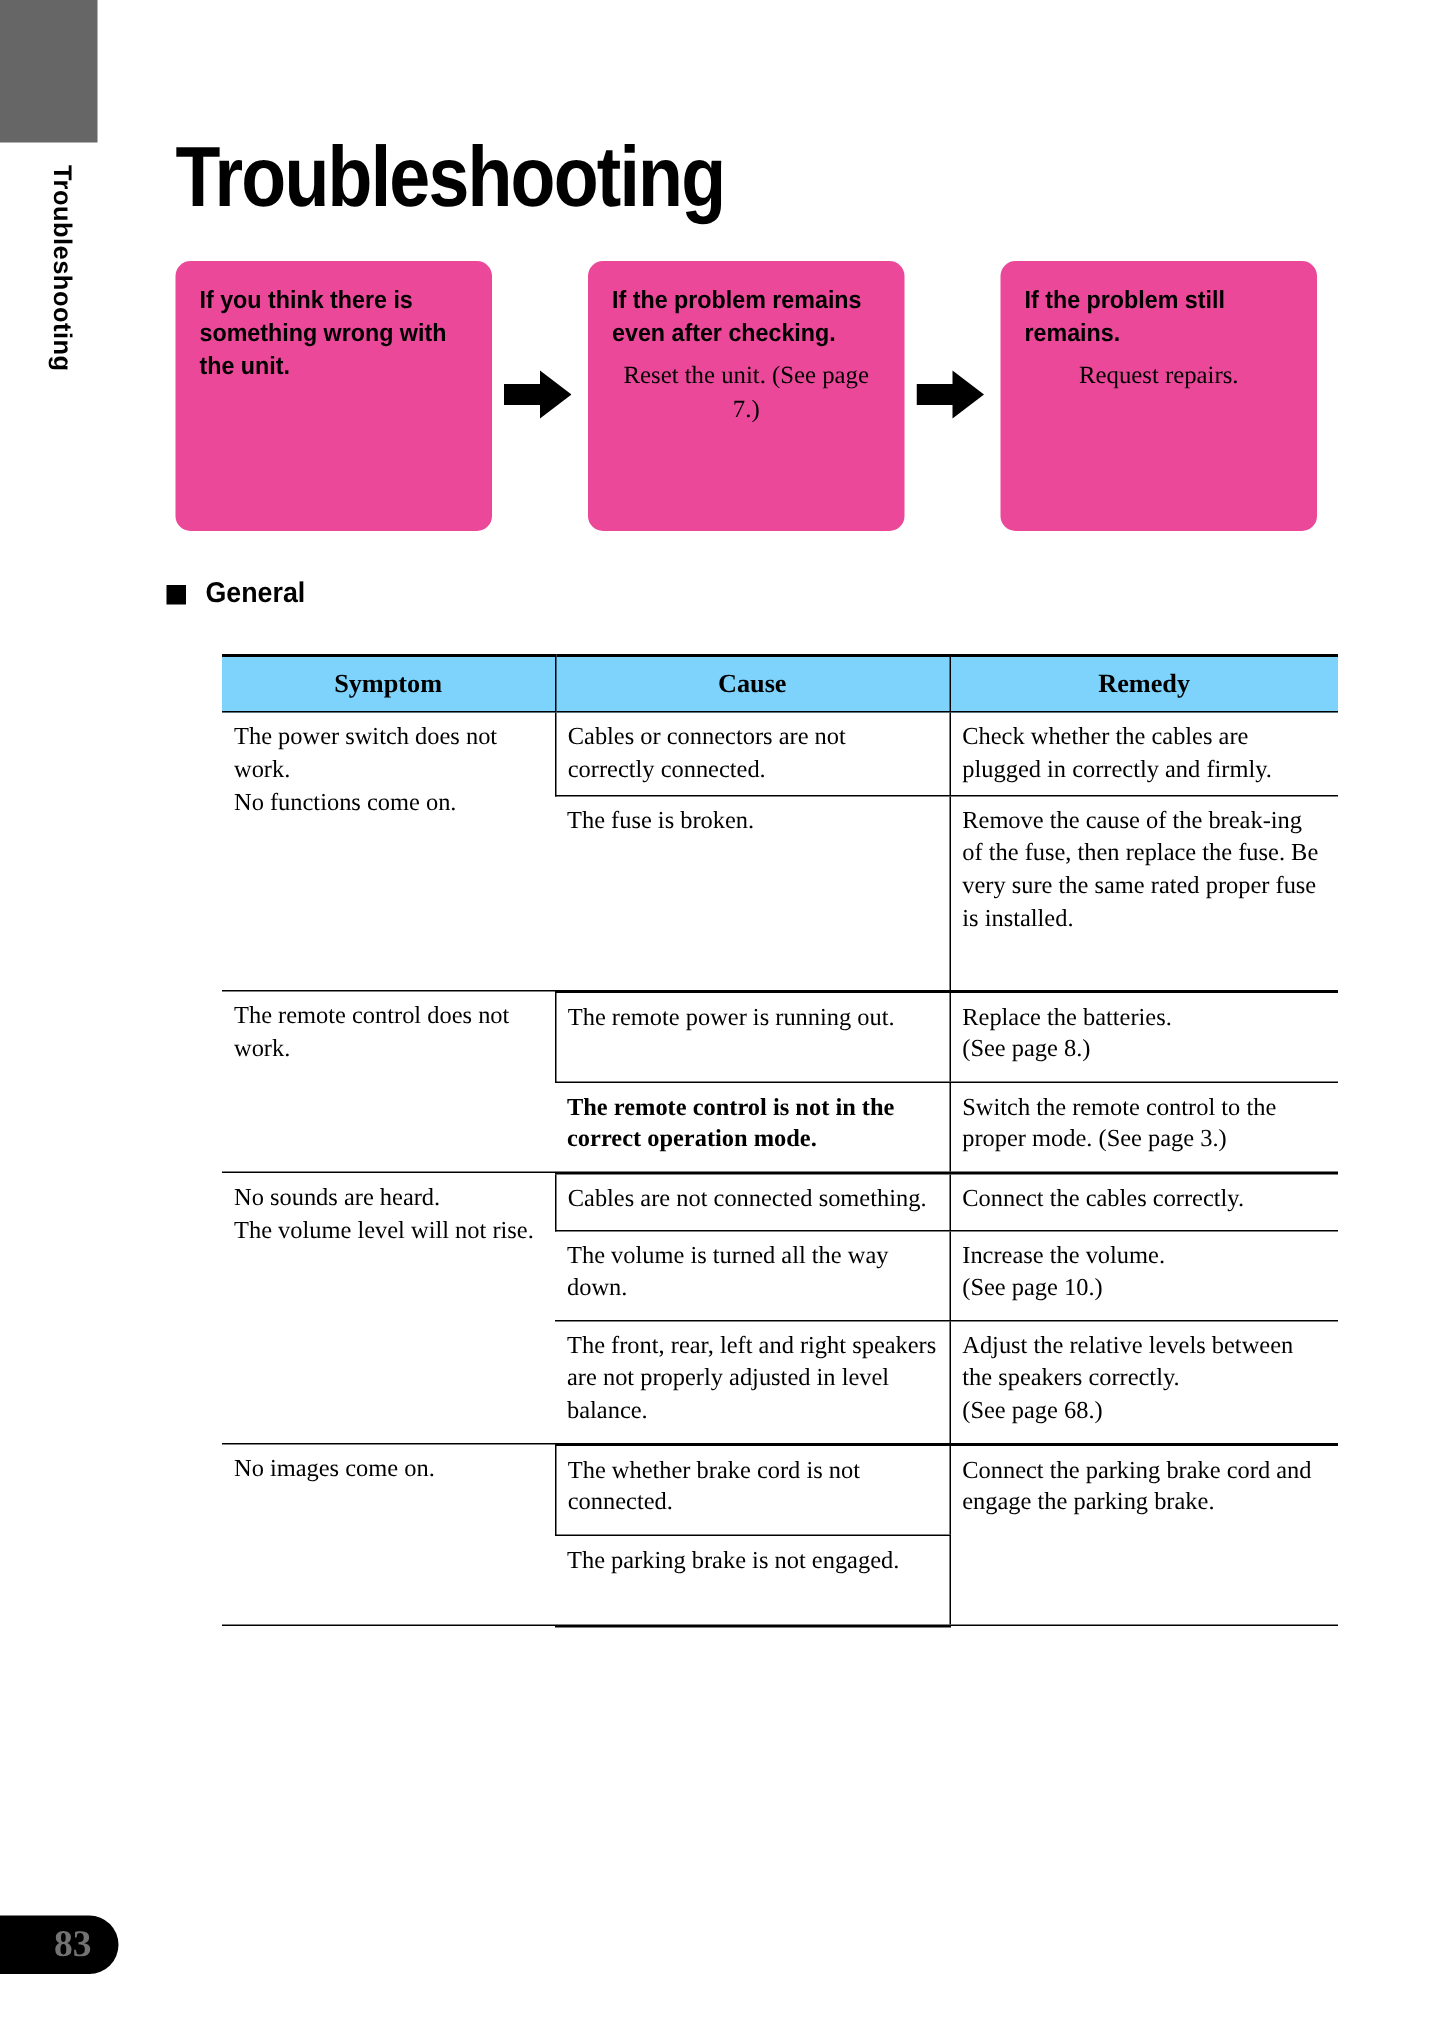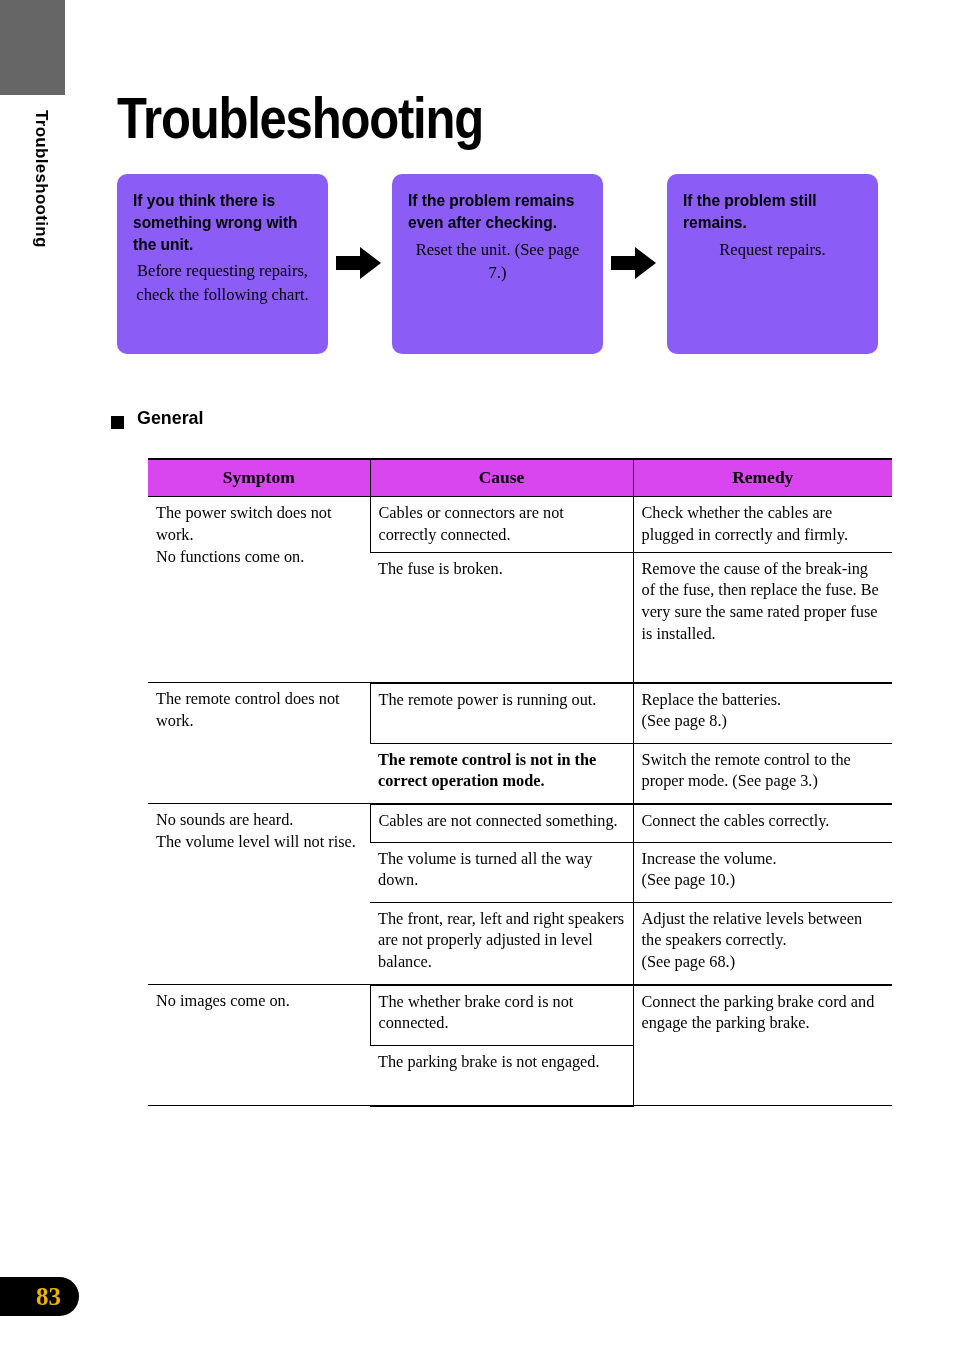--- a/index.html
+++ b/index.html
@@ -55,21 +55,21 @@
     background: #000000;
     border-top-right-radius: 20px;
     border-bottom-right-radius: 20px;
     display: flex;
     align-items: center;
     justify-content: flex-end;
     box-sizing: border-box;
     padding-right: 18px;
   }
   #page-tab span {
-    color: #eab308;
+    color: #737373;
     font-family: "Liberation Serif", serif;
     font-weight: bold;
     font-size: 25px;
     line-height: 1;
   }
 
   
   #content {
     position: absolute;
     left: 117px;
@@ -94,21 +94,21 @@
   #flow {
     position: relative;
     margin-top: 27px;
     height: 180px;
   }
   .flow-box {
     position: absolute;
     top: 0;
     width: 211px;
     height: 180px;
-    background: #8b5cf6;
+    background: #ec4899;
     border-radius: 10px;
     box-sizing: border-box;
     padding: 16px 16px 10px 16px;
   }
   .flow-box.b1 { left: 0; }
   .flow-box.b2 { left: 275px; }
   .flow-box.b3 { left: 550px; }
 
   .flow-head {
     font-family: "Liberation Sans", sans-serif;
@@ -131,23 +131,23 @@
     position: absolute;
     top: 72px;
     width: 45px;
     height: 34px;
   }
   .flow-arrow.a1 { left: 219px; }
   .flow-arrow.a2 { left: 494px; }
 
   
   #section-heading {
-    margin-top: 53px;
+    margin-top: 31px;
     display: flex;
-    align-items: flex-end;
+    align-items: center;
     gap: 13px;
     margin-left: -6px;
   }
   #section-heading .bullet {
     width: 13px;
     height: 13px;
     background: #000000;
     display: inline-block;
     flex: none;
   }
@@ -171,21 +171,21 @@
     table-layout: fixed;
     font-family: "Liberation Serif", serif;
     font-size: 16.3px;
     line-height: 1.33;
   }
   table.tt col.c1 { width: 222px; }
   table.tt col.c2 { width: 263px; }
   table.tt col.c3 { width: 259px; }
 
   table.tt th {
-    background: #d946ef;
+    background: #7dd3fc;
     font-weight: bold;
     font-size: 17.5px;
     text-align: center;
     padding: 6px 4px 7px 4px;
     border-left: 1px solid #000;
     border-top: 2px solid #000;
     border-bottom: 1.6px solid #000;
   }
   table.tt th:first-child { border-left: none; }
 
@@ -221,21 +221,20 @@
 </div>
 
 <div id="content">
 
   <h1 id="page-title">Troubleshooting</h1>
 
   <div id="flow">
 
     <div class="flow-box b1">
       <p class="flow-head">If you think there is something wrong with the unit.</p>
-      <p class="flow-body">Before requesting repairs, check the following chart.</p>
     </div>
 
     <svg class="flow-arrow a1" viewBox="0 0 45 34">
       <path d="M0,10 L24,10 L24,1 L45,17 L24,33 L24,24 L0,24 Z" fill="#000000"></path>
     </svg>
 
     <div class="flow-box b2">
       <p class="flow-head">If the problem remains even after checking.</p>
       <p class="flow-body">Reset the unit. (See page 7.)</p>
     </div>

